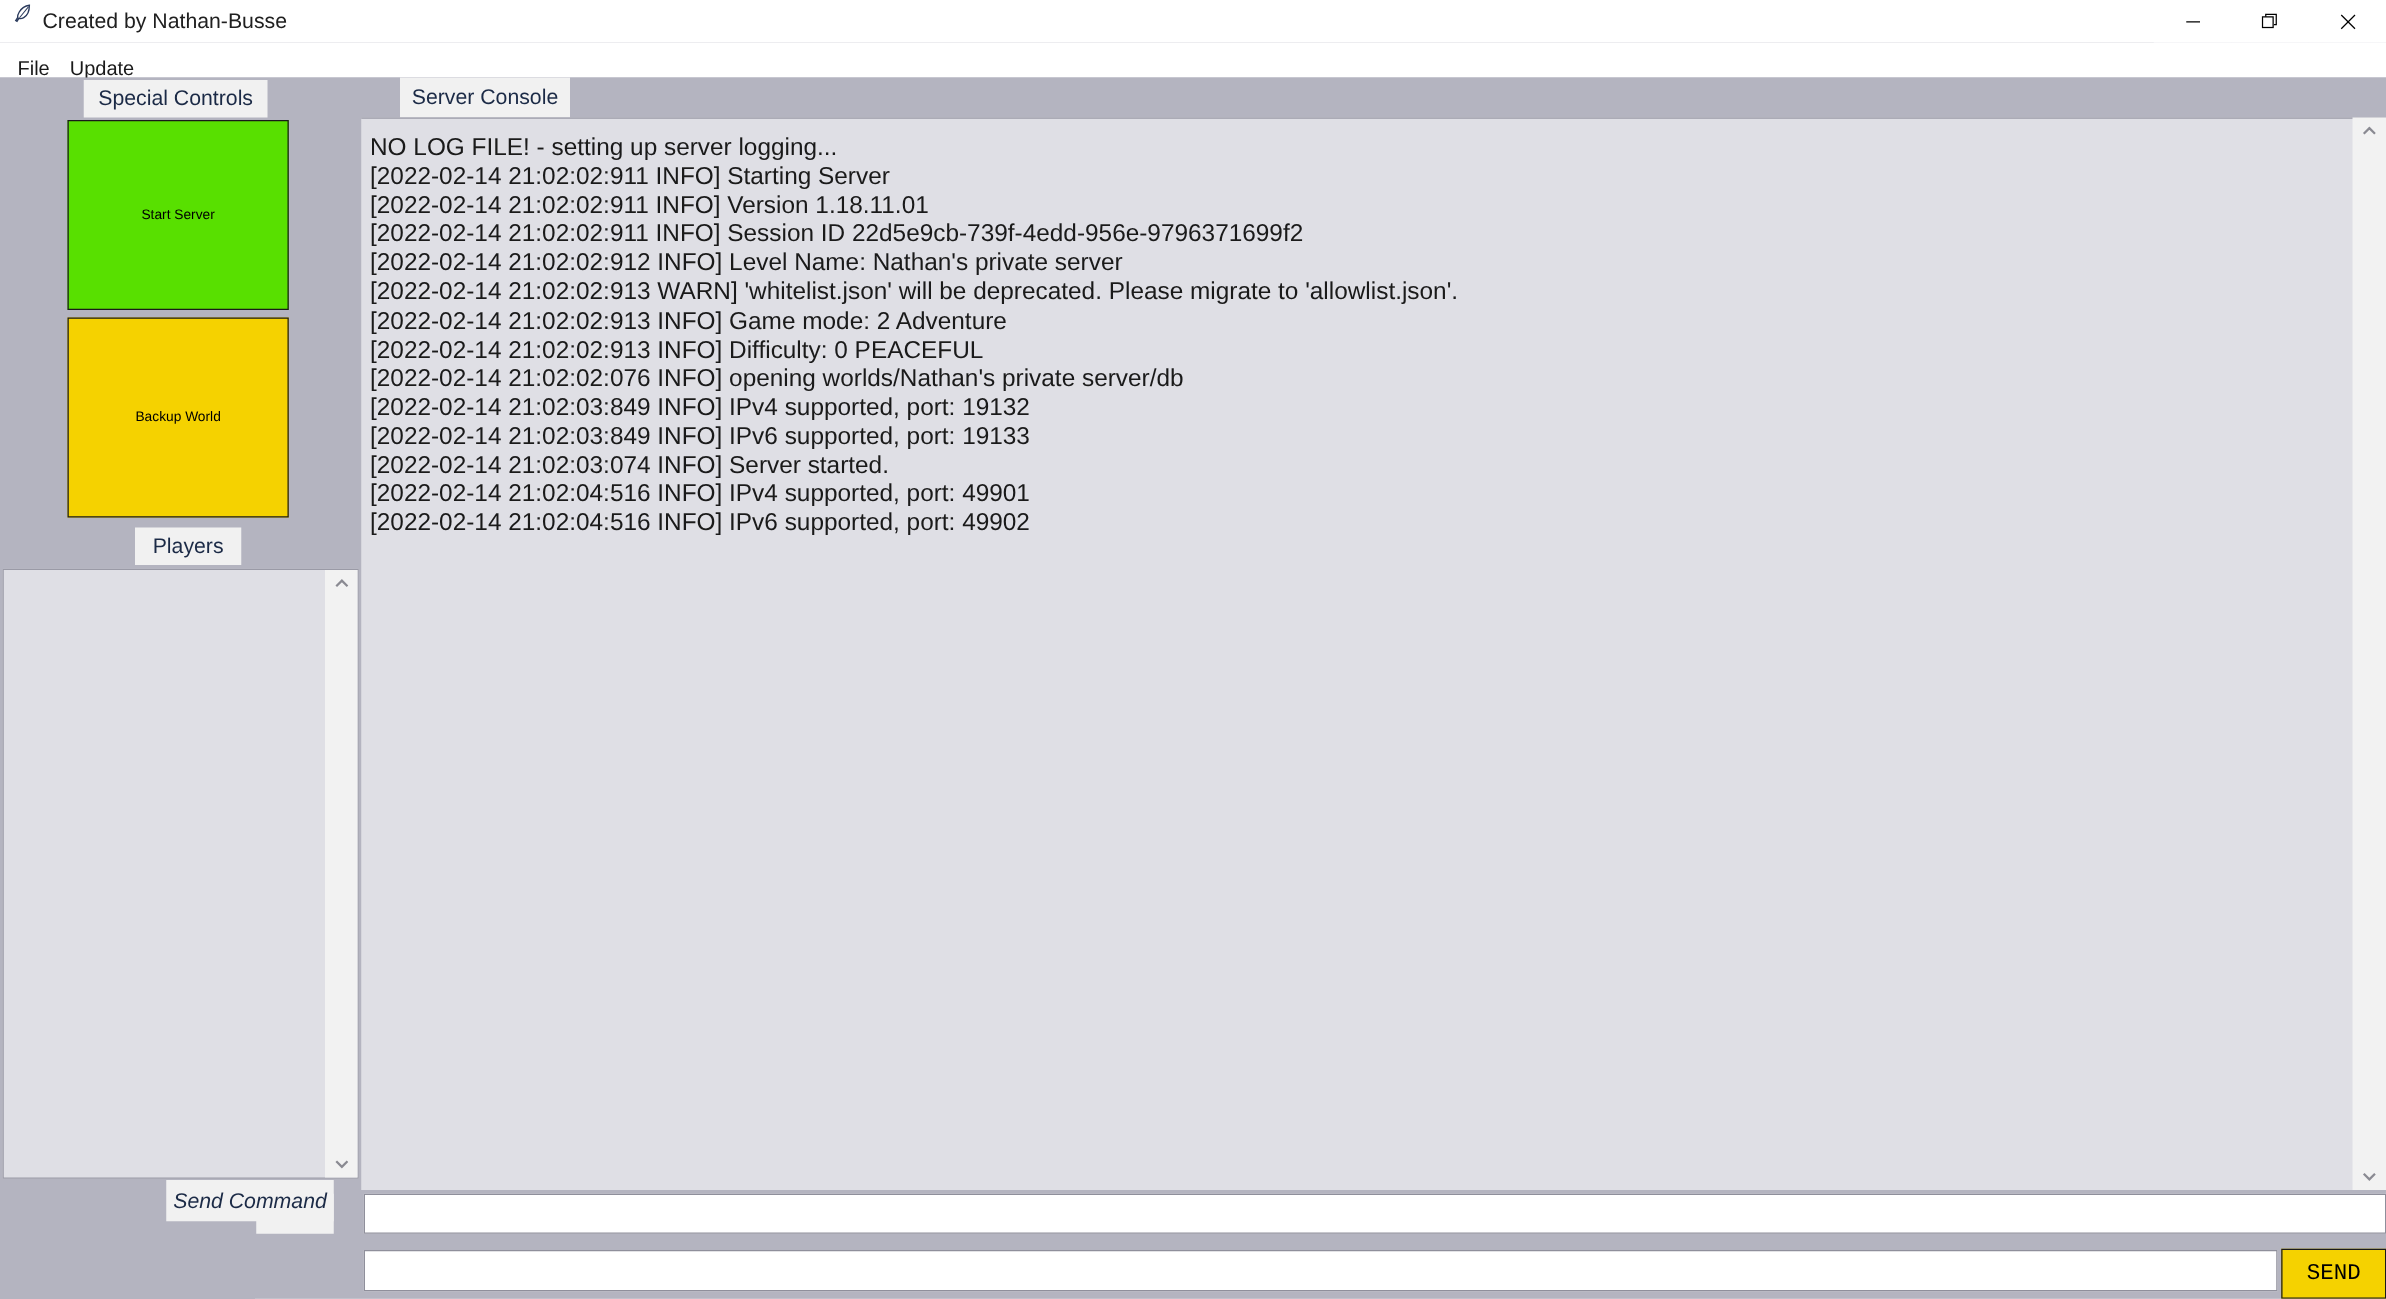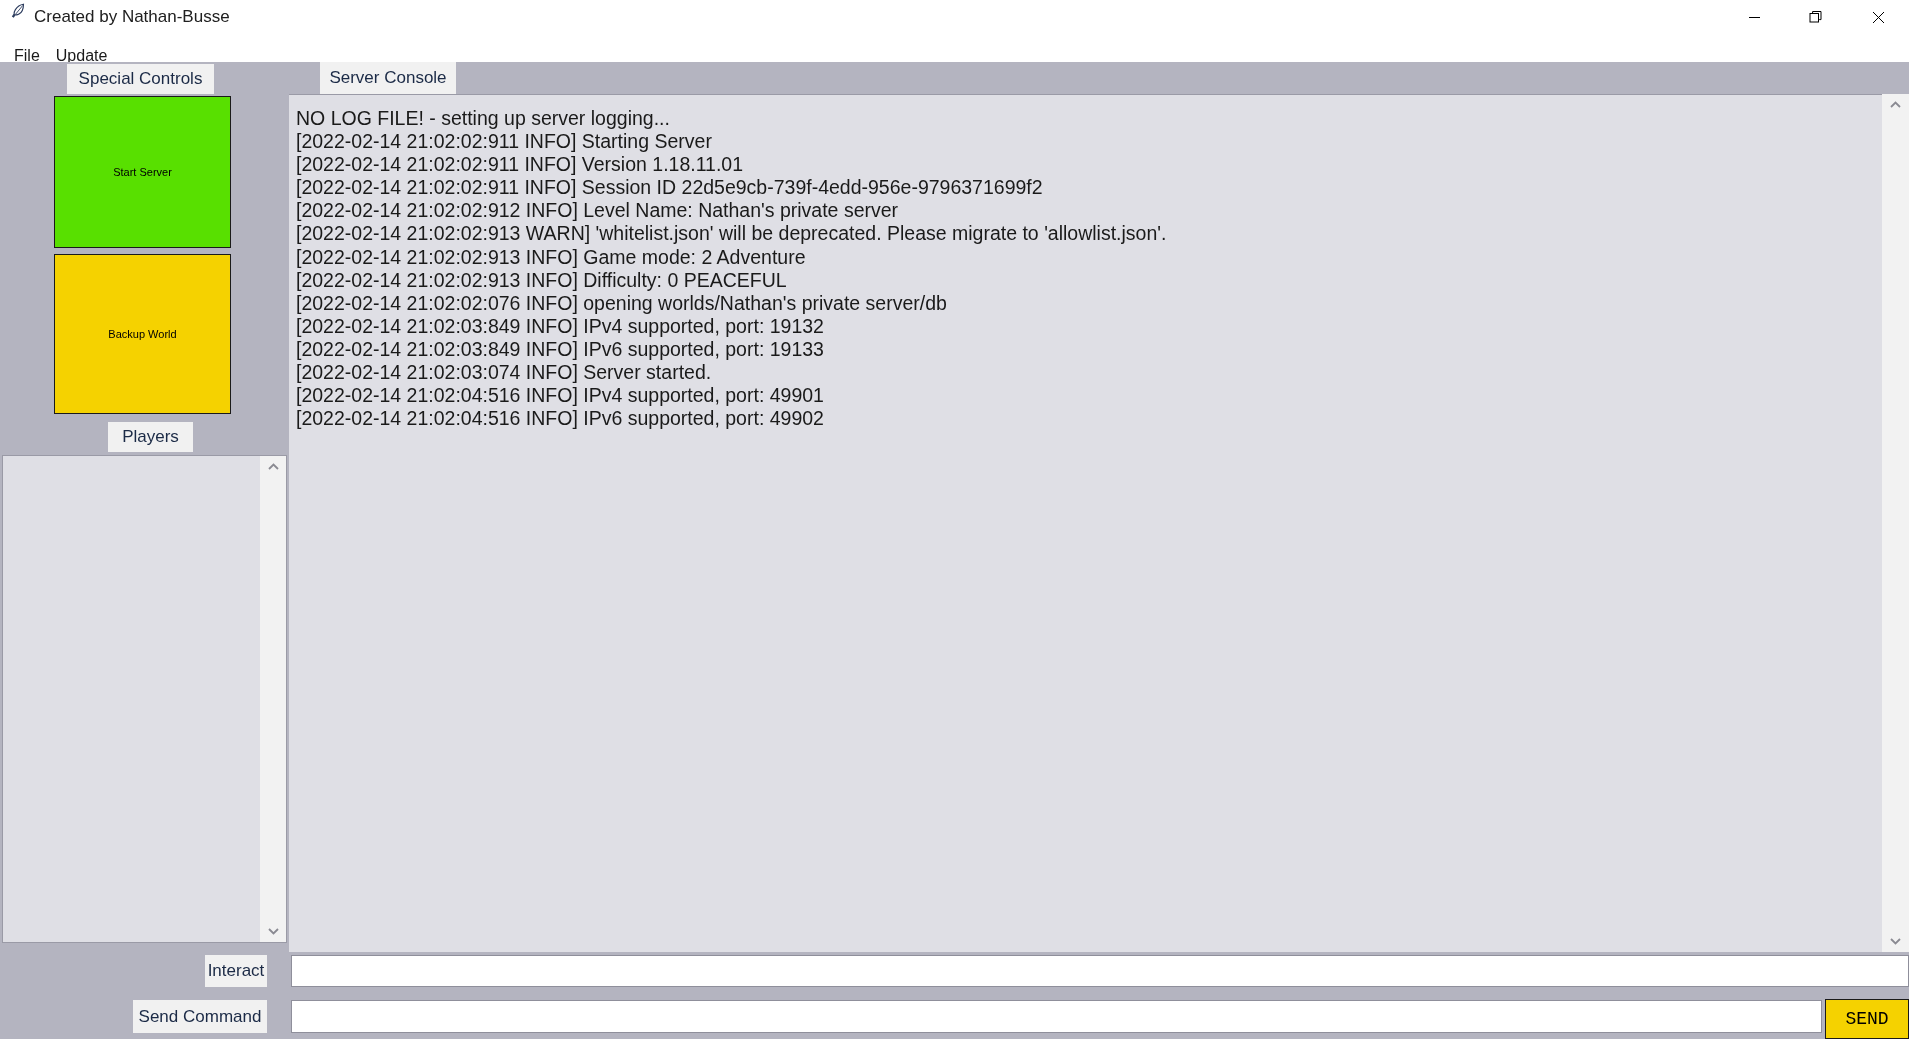--- a/index.html
+++ b/index.html
@@ -218,22 +218,22 @@
     border: 1px solid #8f8f9b;
     box-sizing: border-box;
     font-family: "Liberation Sans", sans-serif;
     font-size: 16px;
     color: #111111;
     padding: 0 5px;
     outline: none;
   }
 
   #label-send-command {
-    left: 133px; top: 1000px;
-    width: 134px; height: 33px;
+    left: 133px; top: 944px;
+    width: 134px; height: 33px; font-style: italic;
   }
   #input-command {
     position: absolute;
     left: 291px; top: 1000px;
     width: 1531px; height: 33px;
     background: #ffffff;
     border: 1px solid #8f8f9b;
     box-sizing: border-box;
     font-family: "Liberation Sans", sans-serif;
     font-size: 16px;

